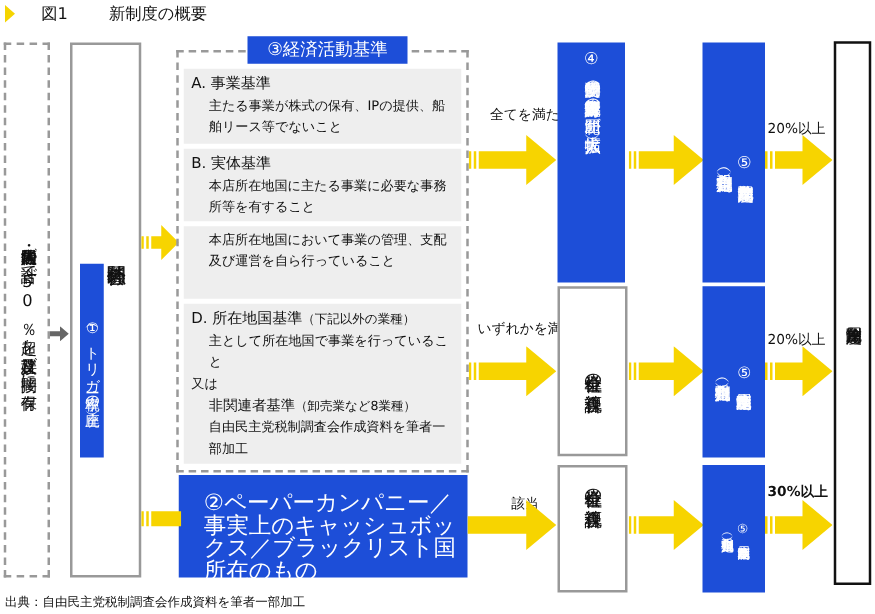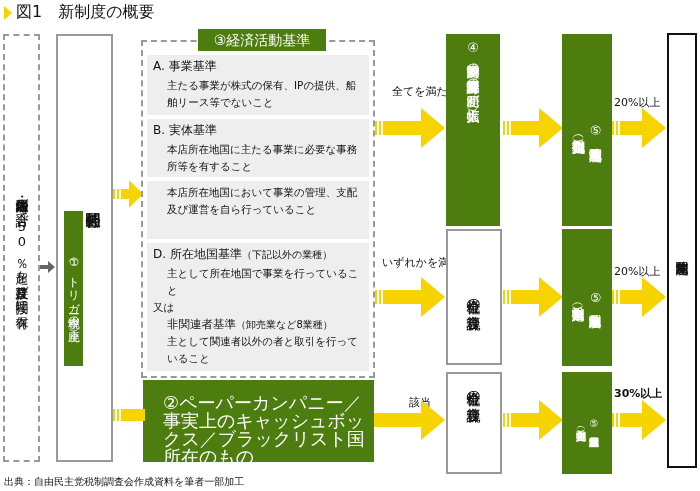--- a/index.html
+++ b/index.html
@@ -1,24 +1,24 @@
 <!DOCTYPE html>
 <html><head>
 <meta charset="utf-8">
 <style>
   * { box-sizing: border-box; margin: 0; padding: 0; }
   body { width: 700px; height: 491px; background: #fff; position: relative; overflow: hidden;
          font-family: "DejaVu Sans", sans-serif; color: #111; }
   .abs { position: absolute; }
-  .title { left: 4px; top: 2px; font-size: 16px; display: flex; align-items: center; gap: 4px; }
+  .title { left: 4px; top: 2px; font-size: 13px; display: flex; align-items: center; gap: 21px; }
   .title .tri { width: 0; height: 0; border-top: 7px solid transparent; border-bottom: 7px solid transparent; border-left: 8px solid #f5d400; }
   .title .num { margin-right: 12px; }
   .vtext { writing-mode: vertical-rl; text-orientation: upright; letter-spacing: 0px; }
   .dashed { border: 2px dashed #999; }
-  .gray { background: #4d7c0f; color: #fff; }
+  .gray { background: #1d4ed8; color: #fff; }
   .whitebox { border: 2px solid #999; background: #fff; }
   .crit { background: #eeeeee; position: absolute; left: 4px; right: 4px; font-size: 10.5px; padding: 3px 6px; }
   .crit .head { font-size: 12px; margin-bottom: 2px; }
   .crit .body { padding-left: 14px; line-height: 17px; }
   .label { position: absolute; font-size: 11px; line-height: 14px; }
   .center-v { display: flex; align-items: center; justify-content: center; }
 </style>
 </head>
 <body>
 
@@ -58,21 +58,21 @@
     <div class="body">本店所在地国に主たる事業に必要な事務所等を有すること</div>
   </div>
   <div class="crit" style="top:139px; height:58px;">
     <div class="body">本店所在地国において事業の管理、支配及び運営を自ら行っていること</div>
   </div>
   <div class="crit" style="top:201px; height:128px;">
     <div class="head"><span>D.</span> <span>所在地国基準</span><span style="font-size:10px;">（下記以外の業種）</span></div>
     <div class="body">主として所在地国で事業を行っていること</div>
     <div style="text-align:left; line-height:17px;">又は</div>
     <div class="body"><span style="font-size:11.5px;">非関連者基準</span><span style="font-size:10px;">（卸売業など8業種）</span></div>
-    <div class="body">主として関連者以外の者と取引を行っていること</div>
+    <div class="body">自由民主党税制調査会作成資料を筆者一部加工</div>
   </div>
 </div>
 <div class="abs gray" style="left:198px; top:29px; width:128px; height:22px; font-size:14px; text-align:center; line-height:22px;">③経済活動基準</div>
 
 <div class="abs gray" style="left:143px; top:380px; width:231px; height:82px; font-size:18px; line-height:18px; padding:14px 0 0 20px;">②ペーパーカンパニー／事実上のキャッシュボックス／ブラックリスト国所在のもの</div>
 
 <svg class="abs" style="left:113px; top:405px;" width="32" height="20">
   <rect x="0" y="4" width="2" height="12" fill="#f7d400"></rect>
   <rect x="4" y="4" width="2" height="12" fill="#f7d400"></rect>
   <rect x="8" y="4" width="24" height="12" fill="#f7d400"></rect>

